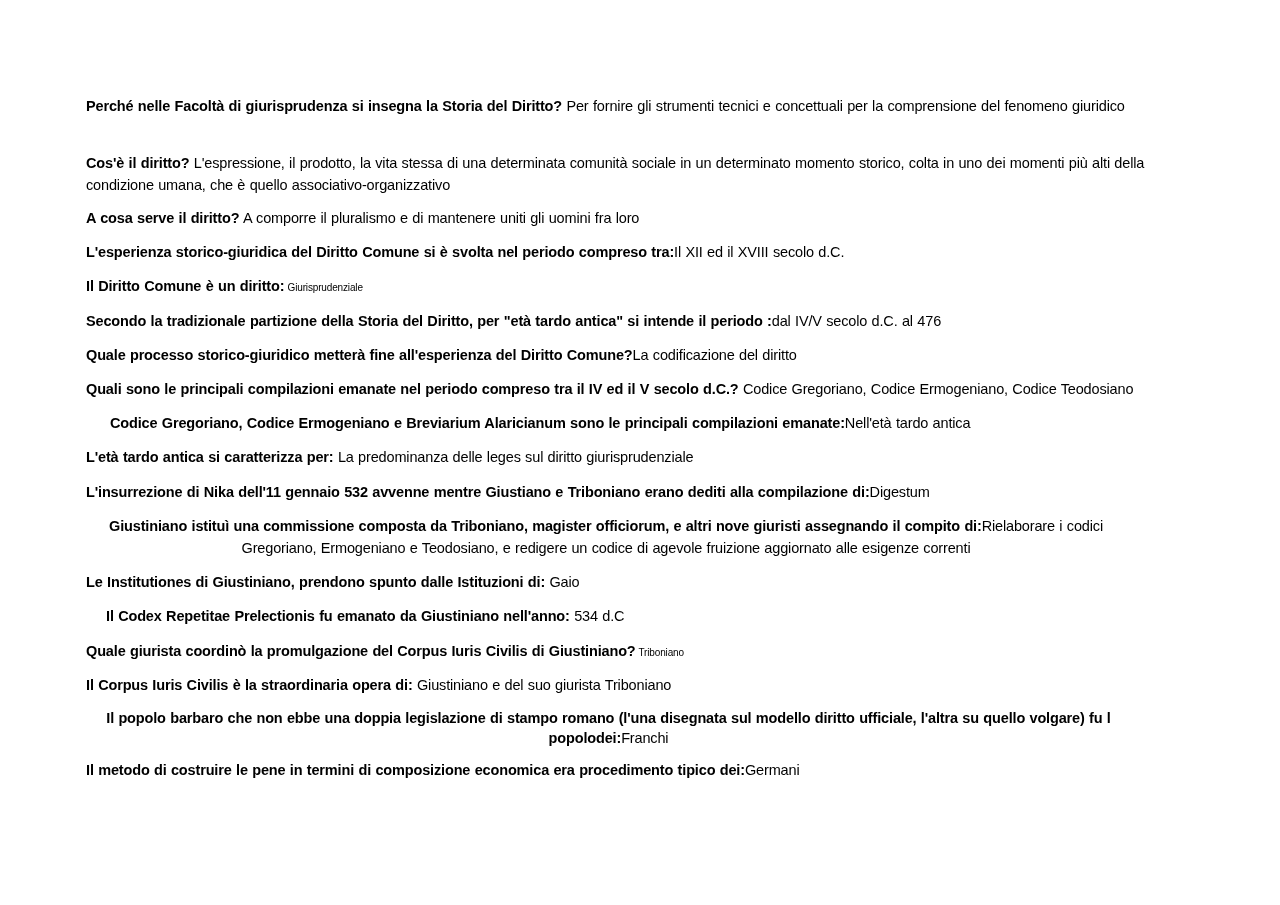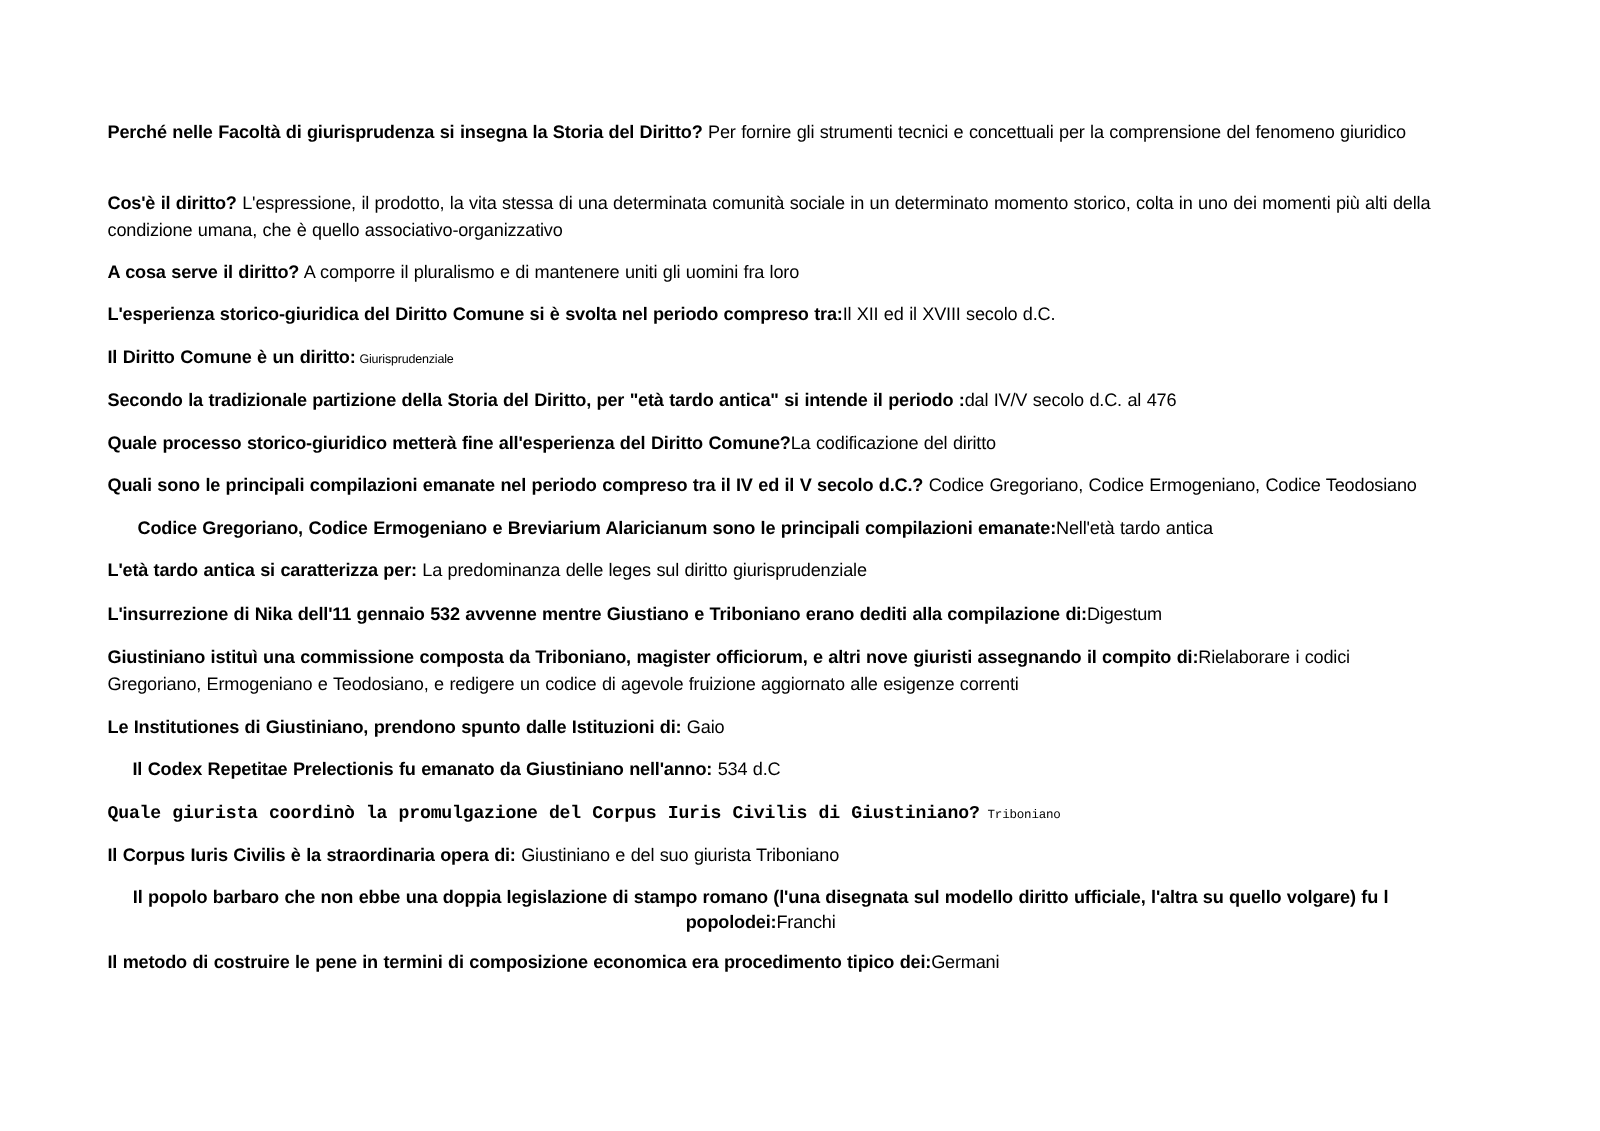--- a/index.html
+++ b/index.html
@@ -68,30 +68,30 @@
   </p>
   <p class="qa" style="position:absolute; top:317px;margin-left:24px;">
     <span class="q">Codice Gregoriano, Codice Ermogeniano e Breviarium Alaricianum sono le principali compilazioni emanate:</span><span class="a">Nell'età tardo antica</span>
   </p>
   <p class="qa" style="position:absolute; top:351px;">
     <span class="q">L'età tardo antica si caratterizza per:</span><span class="a"> La predominanza delle leges sul diritto giurisprudenziale</span>
   </p>
   <p class="qa" style="position:absolute; top:386px;text-align:center;">
     <span class="q">L'insurrezione di Nika dell'11 gennaio 532 avvenne mentre Giustiano e Triboniano erano dediti alla compilazione di:</span><span class="a">Digestum</span>
   </p>
-  <p class="qa" style="position:absolute; top:420px; width:1040px;">
+  <p class="qa" style="position:absolute; top:420px; width:1040px;text-align:center;">
     <span class="q">Giustiniano istituì una commissione composta da Triboniano, magister officiorum, e altri nove giuristi assegnando il compito di:</span><span class="a">Rielaborare i codici Gregoriano, Ermogeniano e Teodosiano, e redigere un codice di agevole fruizione aggiornato alle esigenze correnti</span>
   </p>
   <p class="qa" style="position:absolute; top:476px;">
     <span class="q">Le Institutiones di Giustiniano, prendono spunto dalle Istituzioni di:</span><span class="a"> Gaio</span>
   </p>
   <p class="qa" style="position:absolute; top:510px;margin-left:20px;">
     <span class="q">Il Codex Repetitae Prelectionis fu emanato da Giustiniano nell'anno:</span><span class="a"> 534 d.C</span>
   </p>
-  <p class="qa" style="position:absolute; top:545px;font-family:Liberation Mono, monospace;">
+  <p class="qa" style="position:absolute; top:545px;">
     <span class="q">Quale giurista coordinò la promulgazione del Corpus Iuris Civilis di Giustiniano?</span><span class="a small"> Triboniano</span>
   </p>
   <p class="qa" style="position:absolute; top:579px;">
     <span class="q">Il Corpus Iuris Civilis è la straordinaria opera di:</span><span class="a"> Giustiniano e del suo giurista Triboniano</span>
   </p>
   <p class="qa" style="position:absolute; top:612px; width:1045px; line-height:20px;text-align:center;">
     <span class="q">Il popolo barbaro che non ebbe una doppia legislazione di stampo romano (l'una disegnata sul modello diritto ufficiale, l'altra su quello volgare) fu l popolodei:</span><span class="a">Franchi</span>
   </p>
   <p class="qa" style="position:absolute; top:664px;">
     <span class="q">Il metodo di costruire le pene in termini di composizione economica era procedimento tipico dei:</span><span class="a">Germani</span>

